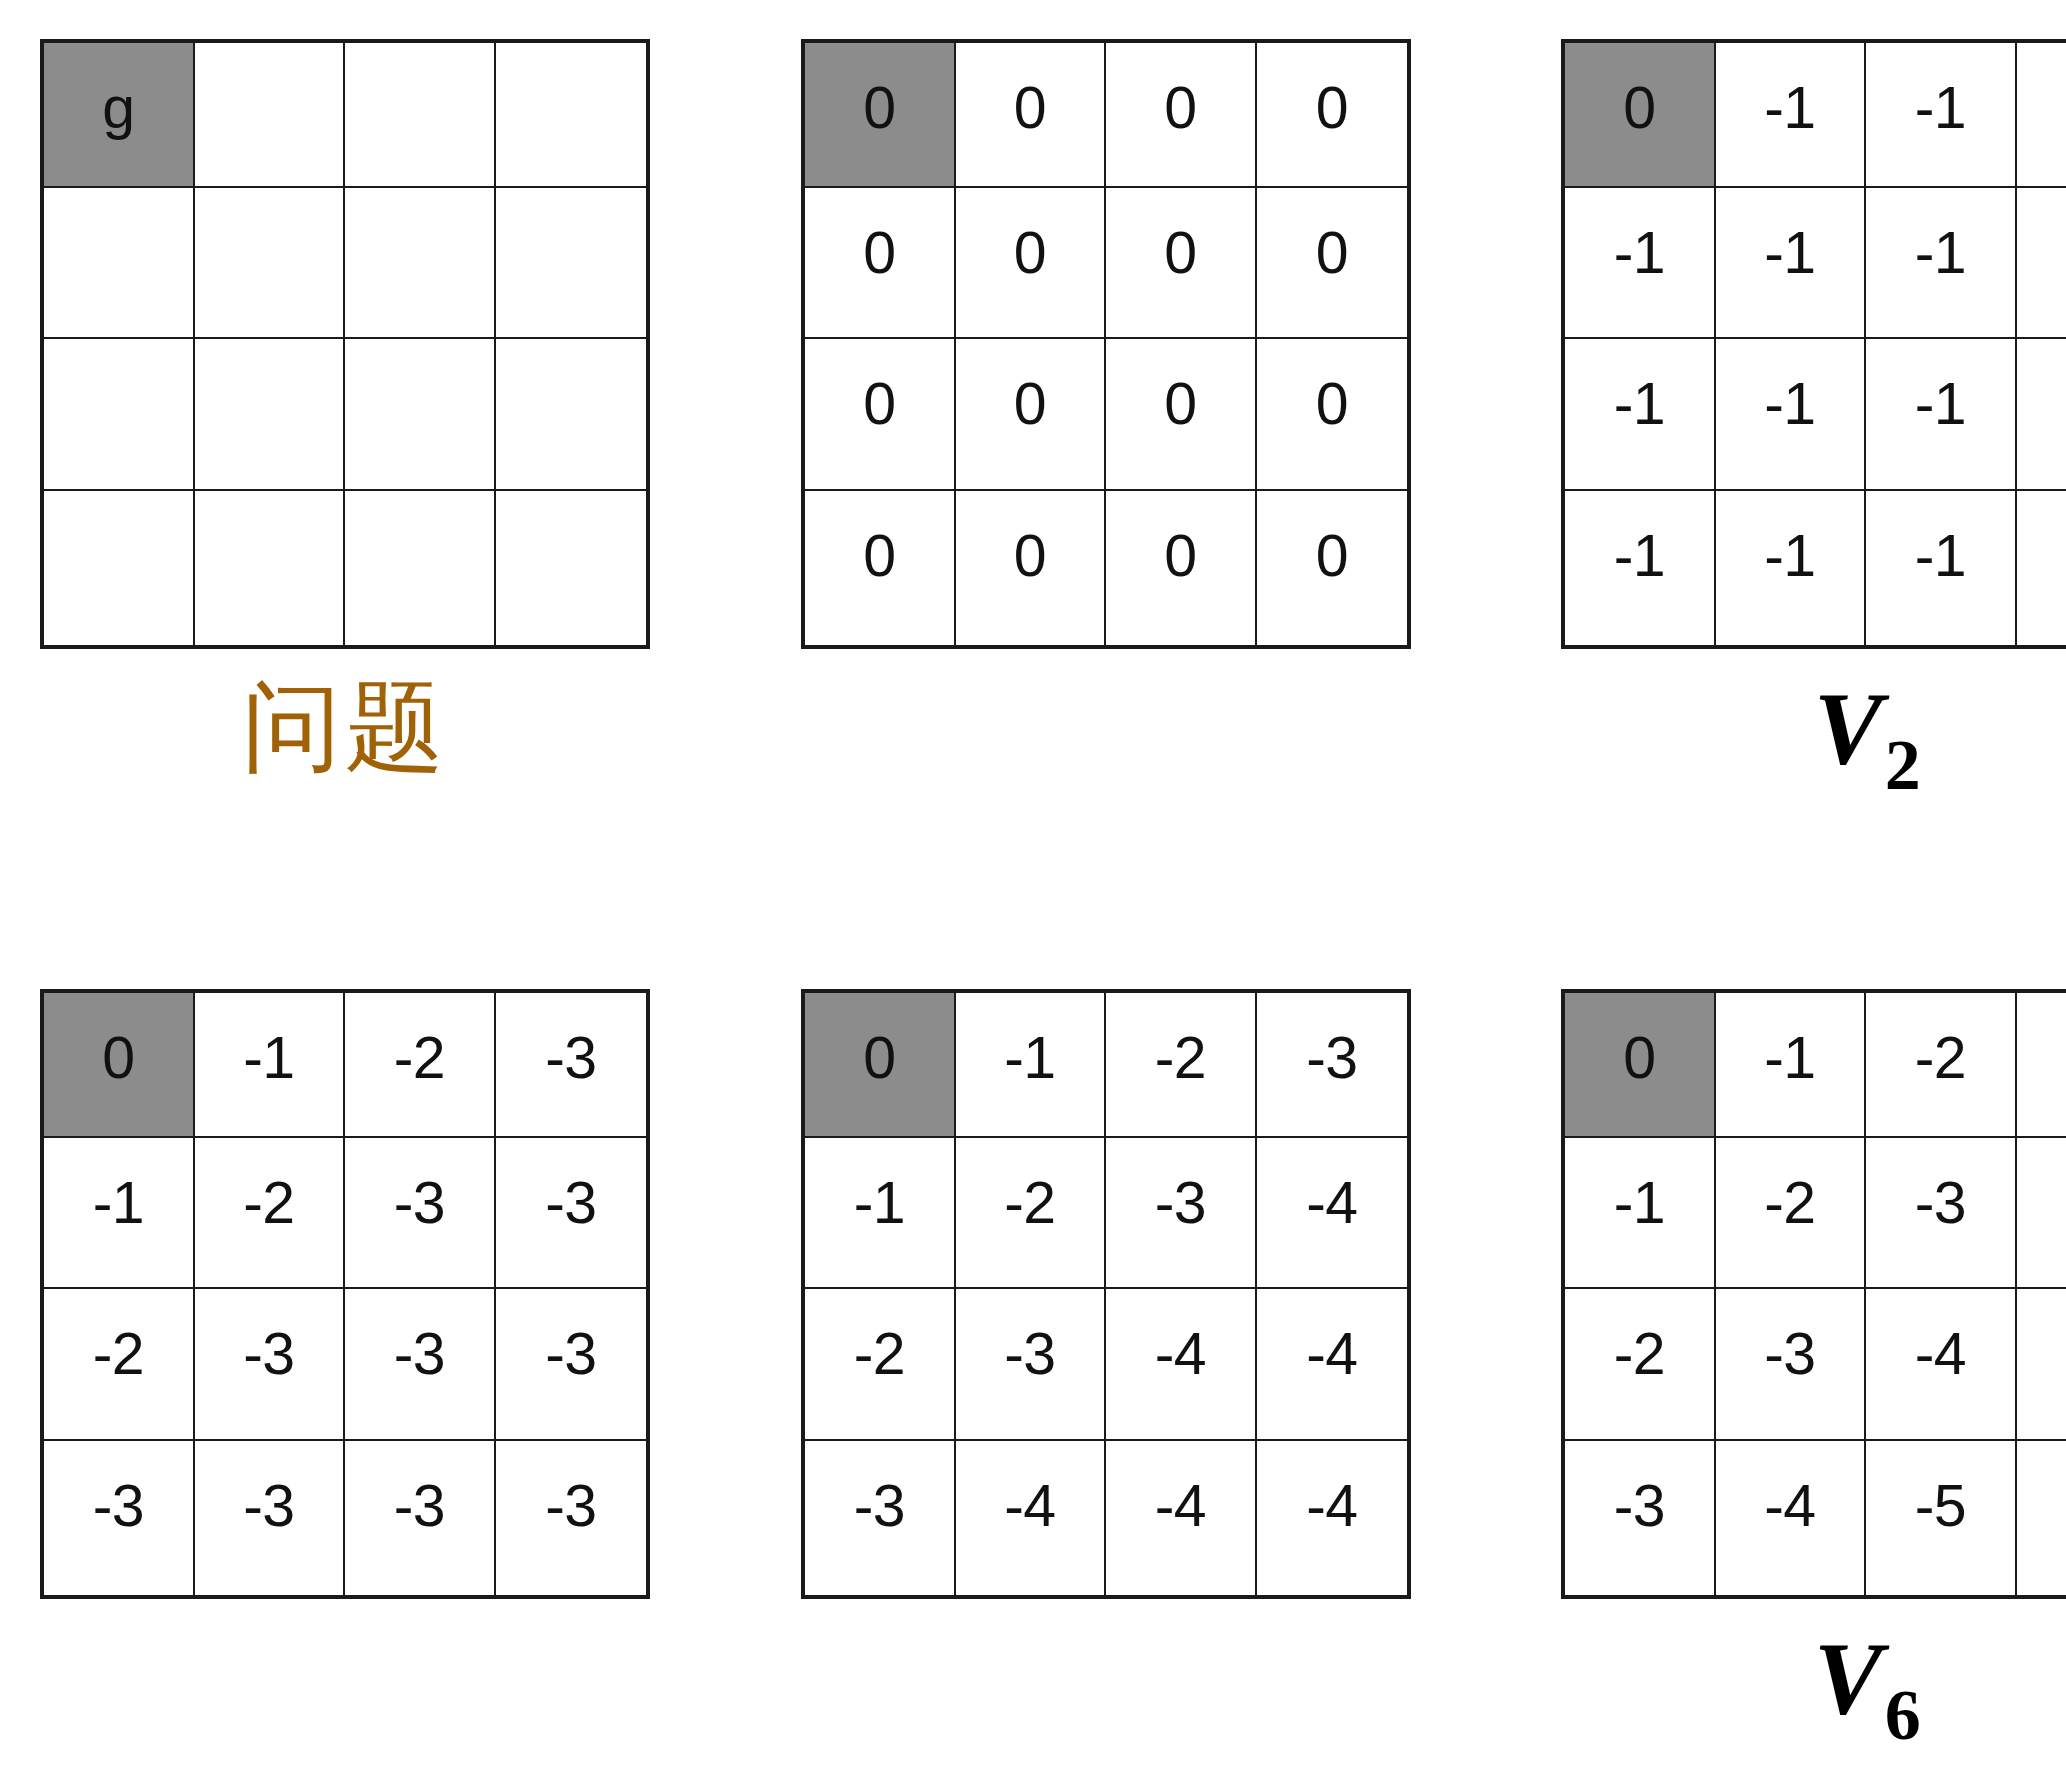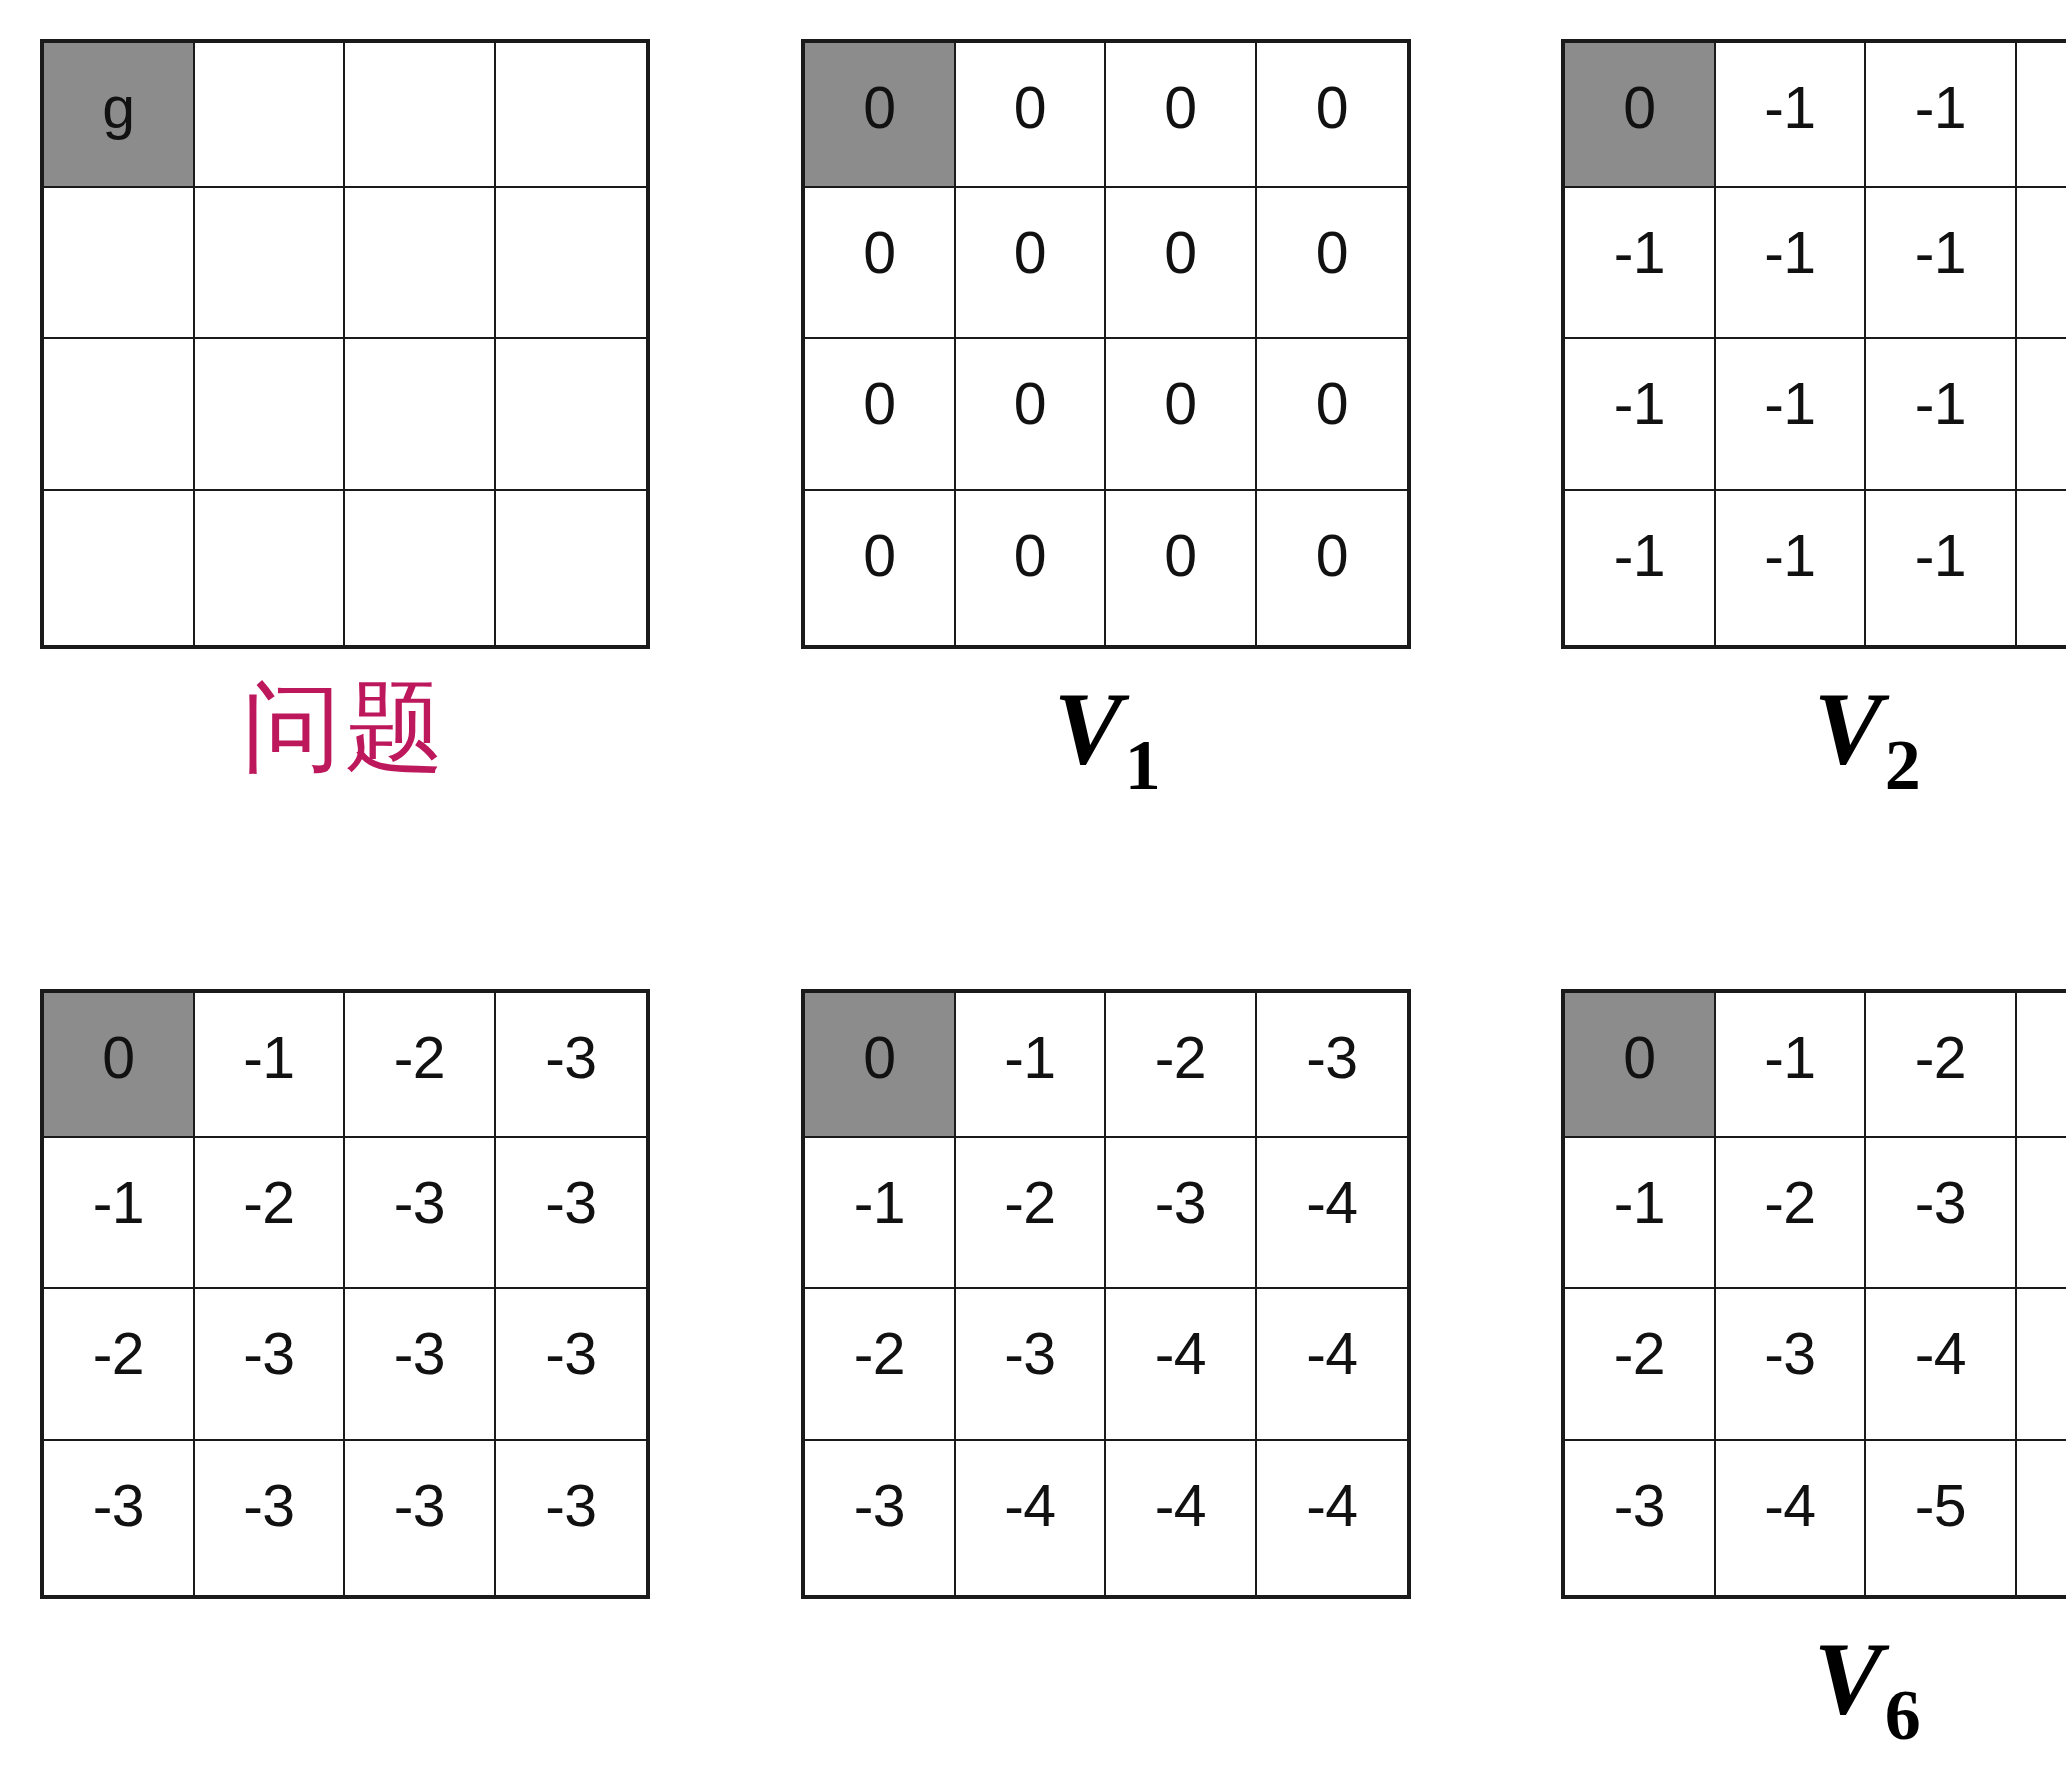--- a/index.html
+++ b/index.html
@@ -105,21 +105,21 @@
     position: relative;
     top: 26px;
     left: 2.5px;
   }
 
   .caption .cjk {
     font-family: "DejaVu Sans", "Liberation Sans", sans-serif;
     font-size: 99px;
     font-weight: 400;
     font-style: normal;
-    color: #be185d;
+    color: #a16207;
     letter-spacing: 4.1px;
     display: inline-block;
   }
 </style>
 </head>
 <body>
 
 <div id="figure">
     <div class="panel" style="left: 40px; top: 39px;">
       <div class="grid">
@@ -218,21 +218,20 @@
         <div class="cell">
           <span class="val">0</span>
         </div>
         <div class="cell">
           <span class="val">0</span>
         </div>
         <div class="cell">
           <span class="val">0</span>
         </div>
       </div>
-      <div class="caption"><span class="math">V</span><span class="sub">1</span></div>
     </div>
     <div class="panel" style="left: 1561px; top: 39px;">
       <div class="grid">
         <div class="cell goal">
           <span class="val">0</span>
         </div>
         <div class="cell">
           <span class="val">-1</span>
         </div>
         <div class="cell">

